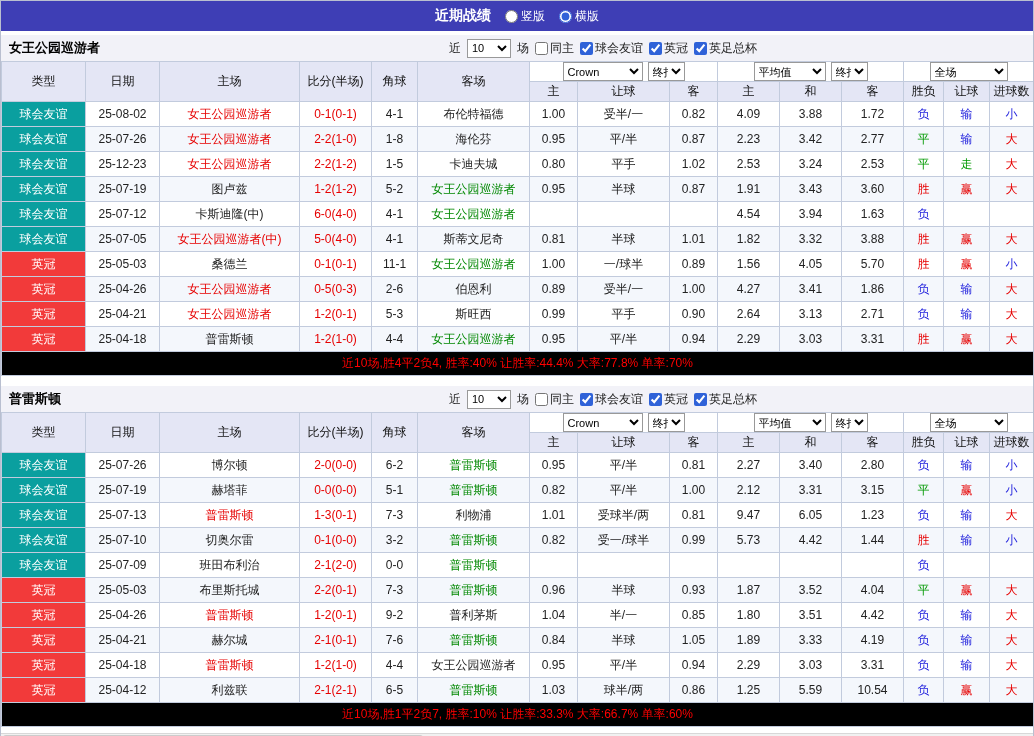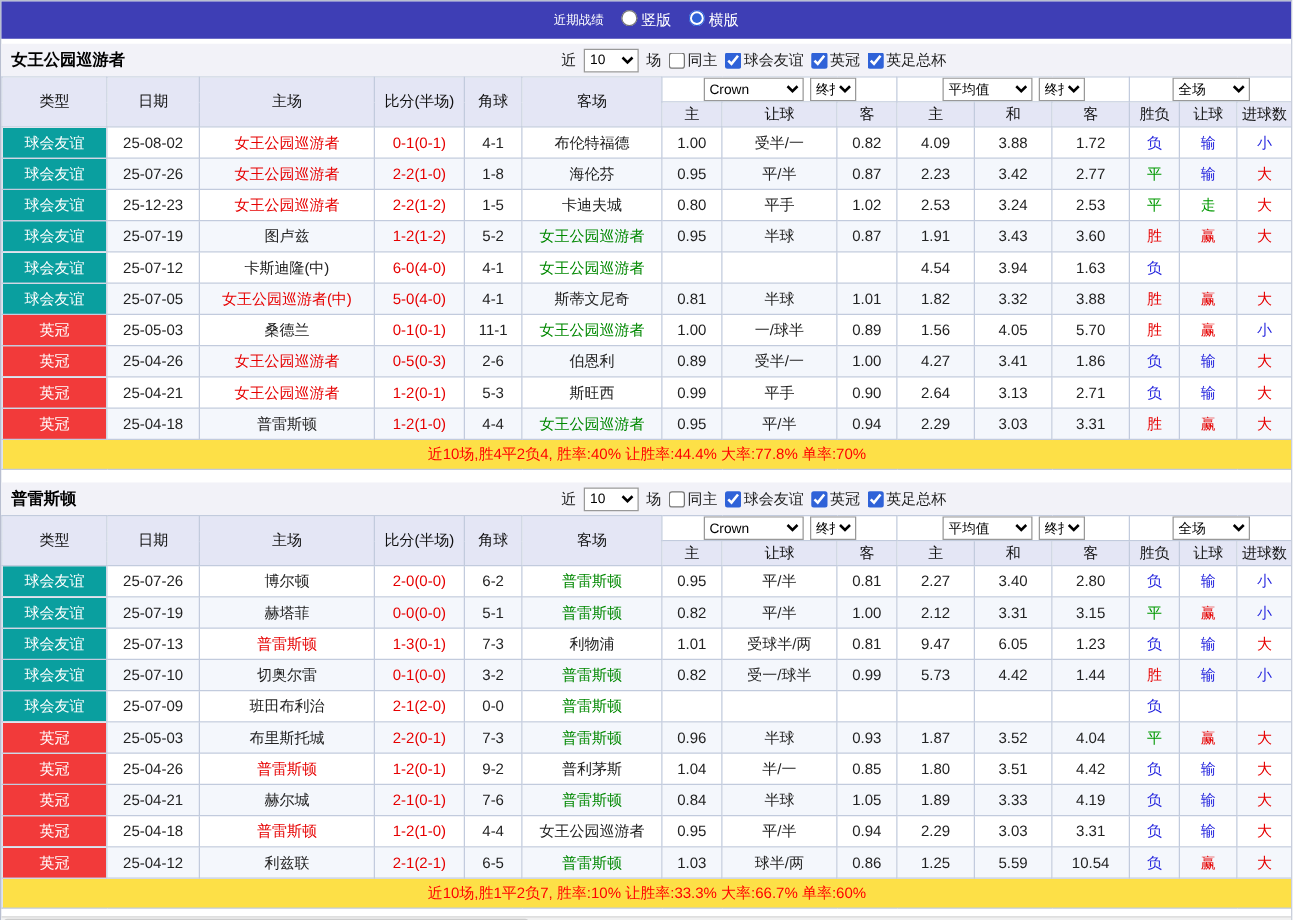--- a/index.html
+++ b/index.html
@@ -7,55 +7,55 @@
     --win-red:#e60000; --draw-green:#009900; --loss-blue:#2323dd;
     --focal-home:#e60000; --focal-away:#008800;
     --hdr:#e4e6f5; --border:#c2cbdd;
   }
   *{box-sizing:border-box}
   html,body{margin:0;padding:0}
   body{width:1034px;font-family:"Liberation Sans","DejaVu Sans",sans-serif;font-size:12px;color:#222;background:#fff}
   .page{width:1034px;border:1px solid #b9bfd0;overflow:hidden;background:#fff}
 
   .topbar{height:30px;background:var(--topbar-bg);display:flex;align-items:center;justify-content:center;gap:14px;color:#fff}
-  .topbar .title{font-weight:normal;font-size:10px}
-  .topbar label{display:flex;align-items:flex-start;gap:3px;font-size:12px;cursor:pointer}
+  .topbar .title{font-weight:bold;font-size:14px}
+  .topbar label{display:flex;align-items:center;gap:3px;font-size:12px;cursor:pointer}
   input[type=checkbox],input[type=radio]{accent-color:#2f62d8;margin:0;width:13px;height:13px}
 
   .section{margin-top:4px}
   .section + .section{margin-top:10px}
   .section-bar{height:26px;display:flex;align-items:center;background:#f2f2f8;padding:0 8px;position:relative}
   .team-name{font-weight:bold;font-size:13px;color:#000}
   .filters{position:absolute;left:448px;display:flex;align-items:center;gap:6px}
   .filters label{display:flex;align-items:center;gap:2px;cursor:pointer}
 
   select{font-size:11px;height:19px;font-family:inherit;border:1px solid #999;background:#fff}
   .count-select{width:44px}
   .sel-bk{width:80px}
   .sel-sm{width:37px}
   .sel-avg{width:72px}
-  .sel-scope{width:62px}
+  .sel-scope{width:78px}
 
   table{table-layout:fixed;border-collapse:collapse;width:1032px}
   th,td{border:1px solid var(--border);text-align:center;white-space:nowrap;overflow:hidden;padding:0;font-weight:normal}
   thead th{background:var(--hdr);height:20px;color:#111}
   thead th.sel-cell{background:#fff}
   .sel-cell .wrap{display:flex;justify-content:center;align-items:center;gap:5px}
   tbody td{height:25px}
   tbody tr:nth-child(even){background:#f4f7fc}
   td.badge{color:#fff}
   td.lg-teal{background:var(--friendly)}
   td.lg-red{background:var(--championship)}
   td.focal-home{color:var(--focal-home)}
   td.focal-away{color:var(--focal-away)}
   td.score{color:var(--win-red)}
   td.c-red{color:var(--win-red)}
   td.c-green{color:var(--draw-green)}
   td.c-blue{color:var(--loss-blue)}
-  tfoot td.summary{color:#ff0000;height:24px;background:#fde047;border-top:1px solid var(--border)}
+  tfoot td.summary{color:#ff0000;height:24px;background:#000000;border-top:1px solid var(--border)}
 
   .hscrollbar{height:9px;background:#f1f1f1;border-top:1px solid #d8d8d8;position:relative;margin-top:6px}
   .hscrollbar .thumb{position:absolute;left:2px;top:1px;height:6px;width:420px;background:#cccccc;border-radius:3px}
 </style>
 </head>
 <body>
 
 <div class="page">
 
   <div class="topbar">

